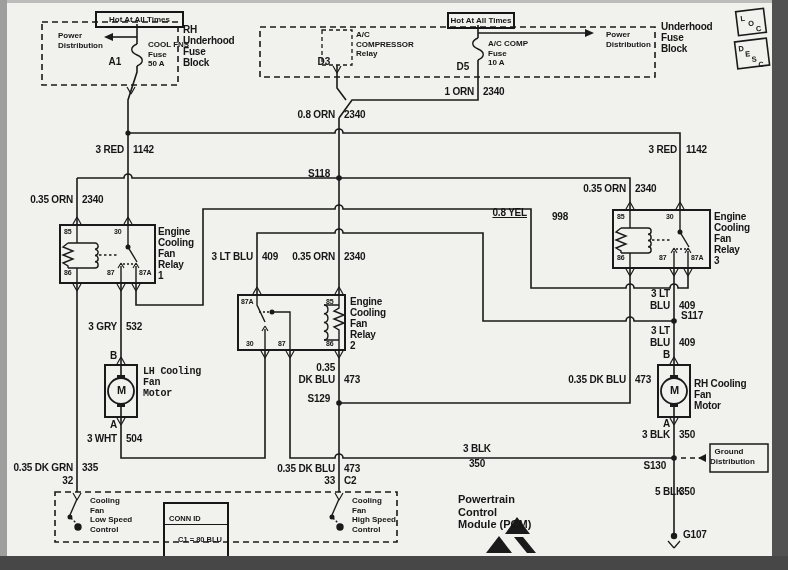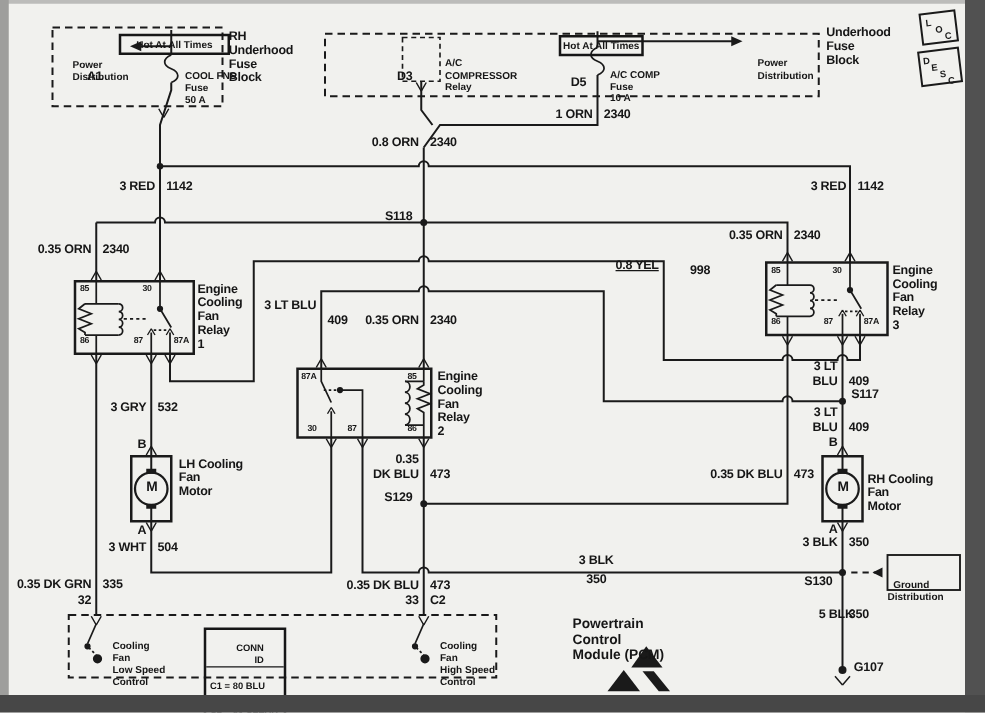--- a/index.html
+++ b/index.html
@@ -7,29 +7,29 @@
          font-family:"Liberation Sans",sans-serif;color:#161616;}
   
   .fr{position:absolute;z-index:5;}
   #fr-top{left:0;top:0;width:788px;height:3px;background:#bcbcba;}
   #fr-left{left:0;top:0;width:7px;height:570px;background:#9e9e9c;}
   #fr-right{left:772px;top:0;width:16px;height:570px;background:#515151;}
   #fr-bottom{left:0;top:556px;width:788px;height:14px;background:#474747;}
   svg{position:absolute;left:0;top:0;z-index:1;}
   .abs{position:absolute;z-index:2;white-space:pre-line;}
   .lbl10{font:700 10px/11px "Liberation Sans",sans-serif;letter-spacing:-0.2px;}
-  .lbl8{font:700 8px/9.5px "Liberation Sans",sans-serif;margin-top:16px;}
+  .lbl8{font:700 8px/9.5px "Liberation Sans",sans-serif;}
   .lbl11{font:700 11px/12.5px "Liberation Sans",sans-serif;}
   .wl{position:absolute;z-index:2;font:700 10px/10px "Liberation Sans",sans-serif;
       letter-spacing:-0.2px;white-space:nowrap;}
   .boxed{border:2px solid #161616;display:flex;align-items:center;justify-content:center;
          text-align:center;background:transparent;}
   #connid{border:2px solid #161616;font:700 7.5px/9px "Liberation Sans",sans-serif;}
-  #connid .hd{text-align:right;border-bottom:1.5px solid #161616;padding:1px 16px;}
-  #connid .rw{padding:1px 3px 0 3px;white-space:nowrap;}
+  #connid .hd{text-align:left;border-bottom:1.5px solid #161616;padding:1px 4px;}
+  #connid .rw{padding:1px 3px 0 13px;white-space:nowrap;}
   .ctr{text-align:center;}
 </style>
 </head>
 <body>
 
 <div id="stage">
 
   <svg width="788" height="570" viewBox="0 0 788 570">
     <g stroke="#1a1a1a" fill="none" stroke-width="1.6">
 
@@ -215,21 +215,21 @@
 Cooling
 Fan
 Relay
 2</div>
   <div class="abs lbl10" style="left:714px;top:211px;">Engine
 Cooling
 Fan
 Relay
 3</div>
 
-  <div class="abs lbl10" style="left:143px;top:366px;">LH Cooling
+  <div class="abs lbl10" style="left:143px;top:366px;font-family:Liberation Mono, monospace;">LH Cooling
 Fan
 Motor</div>
   <div class="abs lbl10" style="left:694px;top:378px;">RH Cooling
 Fan
 Motor</div>
 
   <div class="abs lbl11" style="left:458px;top:493px;">Powertrain
 Control
 Module (PCM)</div>
   <div class="abs lbl8" style="left:90px;top:496px;">Cooling
@@ -244,39 +244,39 @@
   <div id="connid" class="abs" style="left:163px;top:502px;width:62px;">
     <div class="hd">CONN ID</div>
     <div class="rw">C1 = 80 BLU</div>
     <div class="rw">C2 = 80 CLEAR</div>
   </div>
 
   <div class="abs lbl8 ctr" style="left:710px;top:447px;width:38px;">Ground
 Distribution</div>
 
   <div id="labels">
-      <span class="wl" style="top: 57px; right: 706px;">A1</span>
+      <span class="wl" style="top: 57px; right: 667px;">A1</span>
       <span class="wl" style="top: 57px; right: 458px;">D3</span>
       <span class="wl" style="top: 62px; right: 319px;">D5</span>
       <span class="wl" style="top: 87px; right: 314px;">1 ORN</span>
       <span class="wl" style="top: 87px; left: 483px;">2340</span>
       <span class="wl" style="top: 110px; right: 453px;">0.8 ORN</span>
       <span class="wl" style="top: 110px; left: 344px;">2340</span>
       <span class="wl" style="top: 145px; right: 664px;">3 RED</span>
       <span class="wl" style="top: 145px; left: 133px;">1142</span>
       <span class="wl" style="top: 145px; right: 111px;">3 RED</span>
       <span class="wl" style="top: 145px; left: 686px;">1142</span>
       <span class="wl" style="top: 169px; right: 458px;">S118</span>
       <span class="wl" style="top: 195px; right: 715px;">0.35 ORN</span>
       <span class="wl" style="top: 195px; left: 82px;">2340</span>
       <span class="wl" style="top: 184px; right: 162px;">0.35 ORN</span>
       <span class="wl" style="top: 184px; left: 635px;">2340</span>
       <span class="wl" style="top: 208px; right: 261px; text-decoration: underline;">0.8 YEL</span>
       <span class="wl" style="top: 212px; left: 536px; margin-left: 16px;">998</span>
-      <span class="wl" style="top: 240px; right: 535px;">3 LT BLU</span>
+      <span class="wl" style="top: 252px; right: 535px;">3 LT BLU</span>
       <span class="wl" style="top: 252px; left: 262px;">409</span>
       <span class="wl" style="top: 252px; right: 453px;">0.35 ORN</span>
       <span class="wl" style="top: 252px; left: 344px;">2340</span>
       <span class="wl" style="top: 322px; right: 671px;">3 GRY</span>
       <span class="wl" style="top: 322px; left: 126px;">532</span>
       <span class="wl" style="top: 289px; right: 118px;">3 LT</span>
       <span class="wl" style="top: 301px; right: 118px;">BLU</span>
       <span class="wl" style="top: 301px; left: 679px;">409</span>
       <span class="wl" style="top: 311px; left: 681px;">S117</span>
       <span class="wl" style="top: 326px; right: 118px;">3 LT</span>

